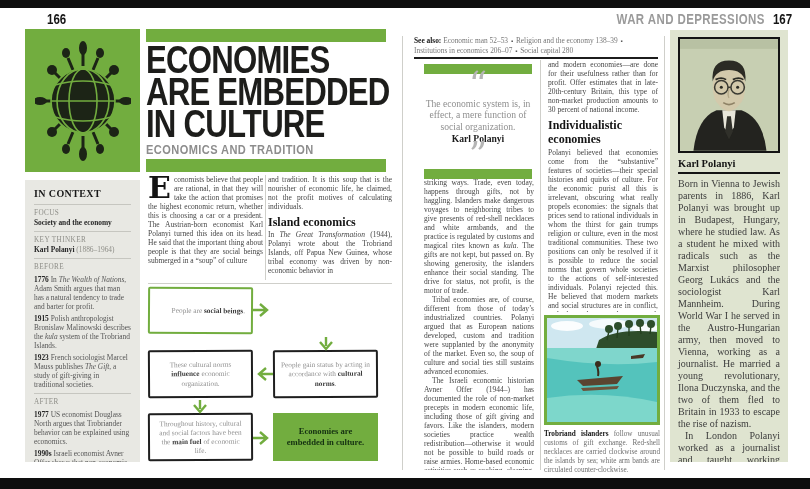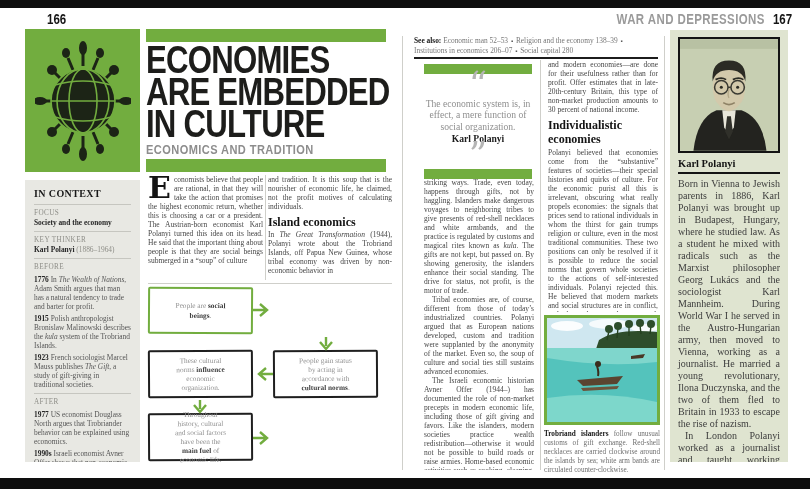--- a/index.html
+++ b/index.html
@@ -52,22 +52,22 @@
   .col2{left:268px;top:175px;width:124px;height:106px;}
   .vrule{position:absolute;width:1px;background:#cfcfca;}
   .vr1{left:265px;top:175px;height:105px;}
   .hrule-flow{position:absolute;left:148px;top:283px;width:244px;height:1px;background:#cfcfca;}
   .dropcap{float:left;font-family:"DejaVu Serif",serif;font-weight:bold;font-size:30px;
       line-height:26px;color:#141414;margin:0 3px 0 0;}
   .body-head{font-weight:bold;color:#141414;font-size:12px;margin:4px 0 1px 0;}
   .para-indent{text-indent:8px;}
 
   
-  .fbox{position:absolute;box-sizing:border-box;display:flex;align-items:center;justify-content:flex-start;
-      text-align:center;font-size:7.3px;line-height:1.25;color:#8f8f8f;padding:3px 24px;background:#fff;}
+  .fbox{position:absolute;box-sizing:border-box;display:flex;align-items:center;justify-content:flex-end;
+      text-align:center;font-size:7.3px;line-height:1.25;color:#8f8f8f;padding:3px 6px;background:#fff;}
   .fbox b{color:#3d3d3d;}
   .sketch-black{border:2px solid #1f1f1f;border-radius:2px;transform:rotate(-.35deg);}
   .sketch-green{border:2px solid #72ad3f;border-radius:2px;transform:rotate(.35deg);}
   .fb1{left:148px;top:287px;width:105px;height:47px;}
   .fb2{left:273px;top:286px;width:105px;height:49px;}
   .fb3{left:148px;top:350px;width:105px;height:48px;}
   .fb4{left:273px;top:350px;width:105px;height:48px;}
   .fb5{left:148px;top:413px;width:105px;height:48px;}
   .fb6{left:273px;top:413px;width:105px;height:48px;background:#72ad3f;border:none;
       font-size:8.6px;font-weight:bold;color:#143011;}
@@ -212,20 +212,23 @@
     </div>
   <div class="fbox sketch-black fb3">
       <div><span>These cultural norms </span><b>influence</b><span> economic organization.</span></div>
     </div>
   <div class="fbox sketch-black fb4">
       <div><span>People gain status by acting in accordance with </span><b>cultural norms</b><span>.</span></div>
     </div>
   <div class="fbox sketch-black fb5">
       <div><span>Throughout history, cultural and social factors have been the </span><b>main fuel</b><span> of economic life.</span></div>
     </div>
+  <div class="fbox fb6">
+      <div>Economies are embedded in culture.</div>
+    </div>
 
   <svg class="arrow" style="left:252px;top:302px;" width="22" height="16">
       <path d="M1 8 H13 M8 2 L15 8 L8 14" stroke="#72ad3f" stroke-width="2.4" fill="none"></path>
     </svg>
   <svg class="arrow" style="left:318px;top:336px;" width="16" height="15">
       <path d="M8 1 V10 M2 6 L8 13 L14 6" stroke="#72ad3f" stroke-width="2.4" fill="none"></path>
     </svg>
   <svg class="arrow" style="left:252px;top:366px;" width="22" height="16">
       <path d="M21 8 H9 M14 2 L7 8 L14 14" stroke="#72ad3f" stroke-width="2.4" fill="none"></path>
     </svg>

